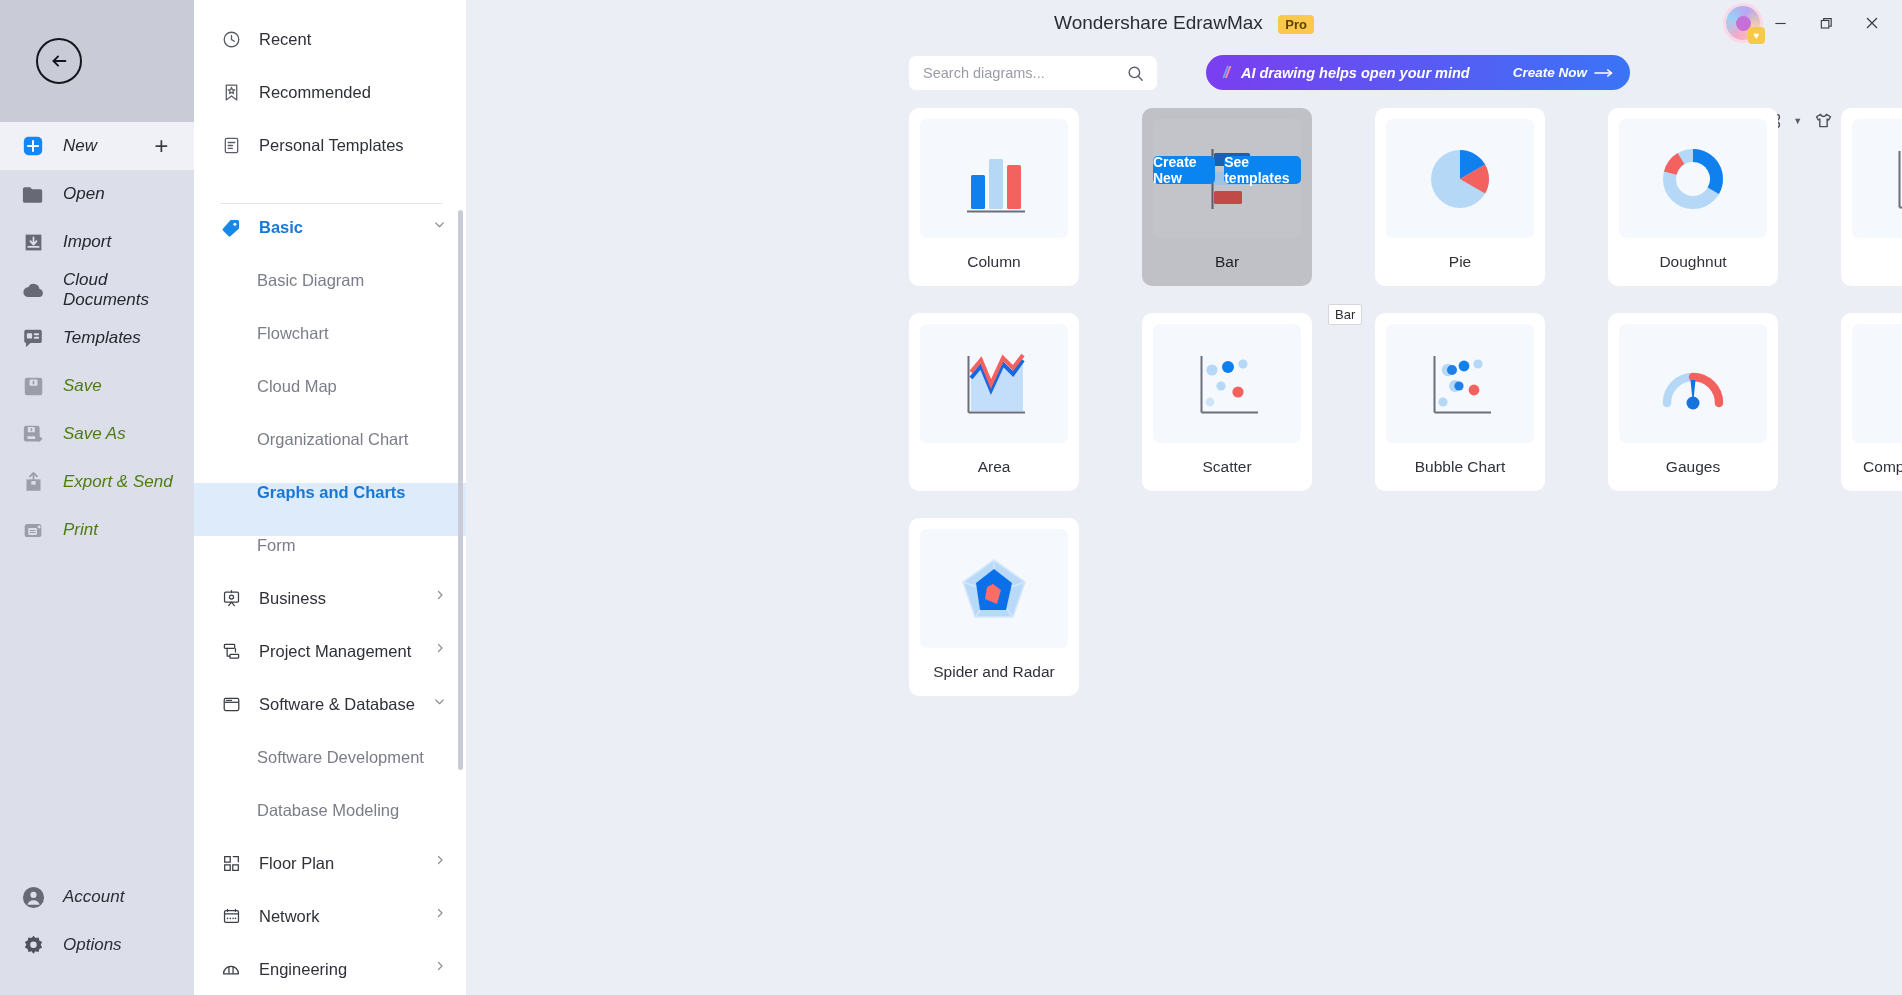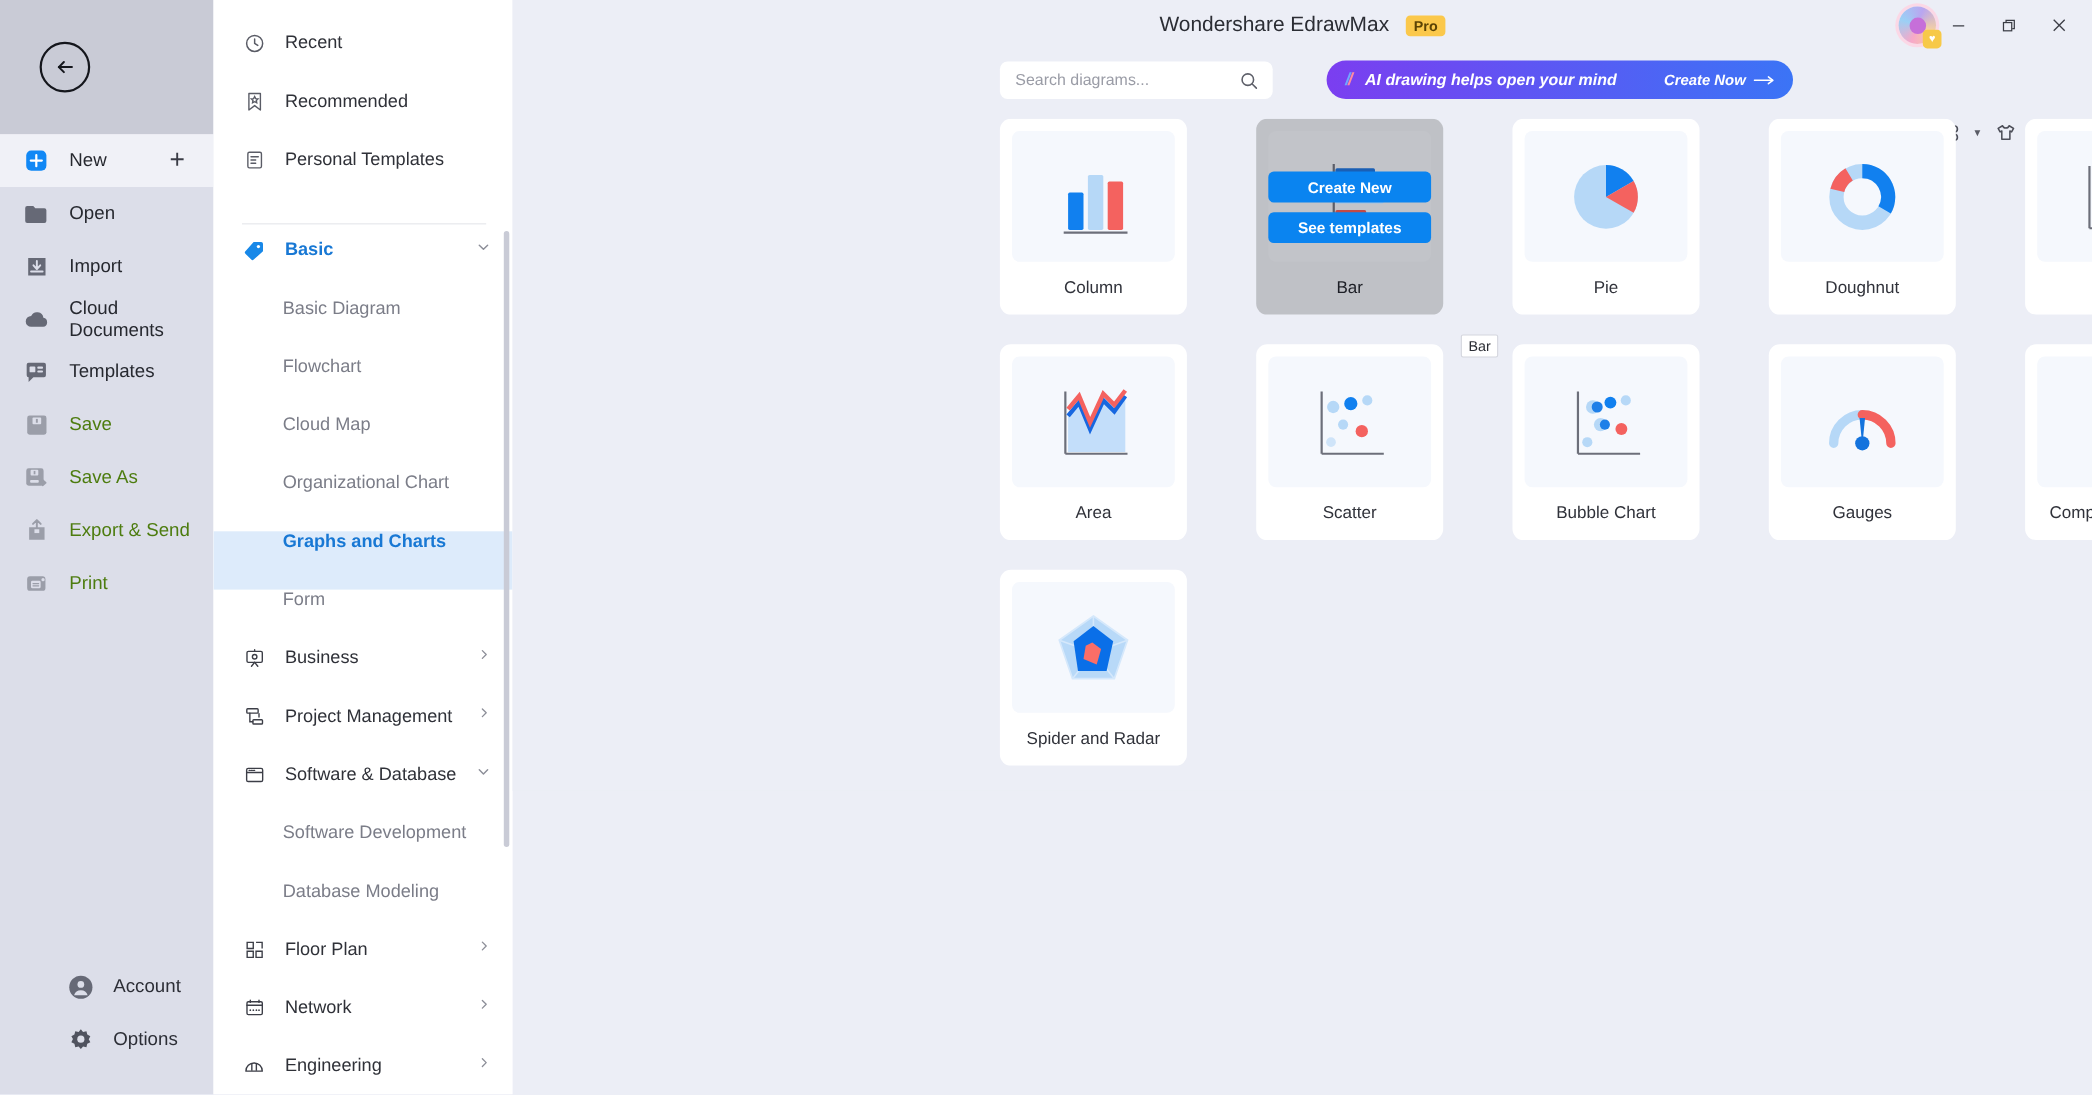--- a/index.html
+++ b/index.html
@@ -25,30 +25,30 @@
   .back-btn {
     width: 46px; height: 46px; border-radius: 50%;
     border: 2px solid #14161c;
     display: flex; align-items: center; justify-content: center;
     cursor: pointer;
   }
   .rail-items { padding-top: 0; }
   .rail-item {
     height: 48px; display: flex; align-items: center;
     padding-left: 20px; gap: 17px; cursor: pointer;
-    font-size: 17px; color: #26282f;
+    font-size: 17px; color: #26282f; font-style: italic;
   }
   .rail-item.active { background: #f0f1f7; }
   .rail-item.dim { color: #4d7c0f; }
   .rail-item .ri-ico {
     width: 26px; height: 26px; display: flex;
     align-items: center; justify-content: center; flex: 0 0 26px;
   }
   .rail-item .ri-plus { margin-left: auto; margin-right: 26px; font-size: 24px; color:#3a3c46; font-weight: 300;}
-  .rail-bottom { position: absolute; bottom: 26px; left: 0; width: 100%; margin-left: 40px; }
+  .rail-bottom { position: absolute; bottom: 26px; left: 0; width: 100%; }
   .rail-bottom .rail-item { color:#2c2e36; }
 
   
   .cats {
     width: 272px; flex: 0 0 272px; height: 995px;
     background: #fff; position: relative;
     padding-top: 30px; overflow: hidden;
   }
   .cat-row {
     height: 53px; display: flex; align-items: flex-start;
@@ -144,21 +144,21 @@
   }
   .card-label {
     height: 48px; display: flex; align-items: center; justify-content: center;
     font-size: 15.5px; color: #30323a;
   }
   .card.hover { background: #bfc1c6; }
   .card.hover .card-thumb { background: #c2c4c9; }
   .card.hover .card-label { color: #1d1f26; }
   .hover-actions {
     position: absolute; left: 11px; right: 11px; top: 48px;
-    display: flex; flex-direction: column; gap: 9px; z-index: 4;
+    display: flex; flex-direction: row; gap: 9px; z-index: 4;
   }
   .hv-btn {
     height: 28px; border-radius: 5px; background: #0a84f0; color: #fff;
     font-size: 14px; font-weight: 700; display:flex; align-items:center; justify-content:center;
     cursor:pointer;
   }
   .tooltip {
     position: absolute; left: 186px; top: 196px;
     background: #fff; border: 1px solid #d4d6de; border-radius: 2px;
     font-size: 13px; color: #2b2d34; padding: 2px 6px; z-index: 9;

